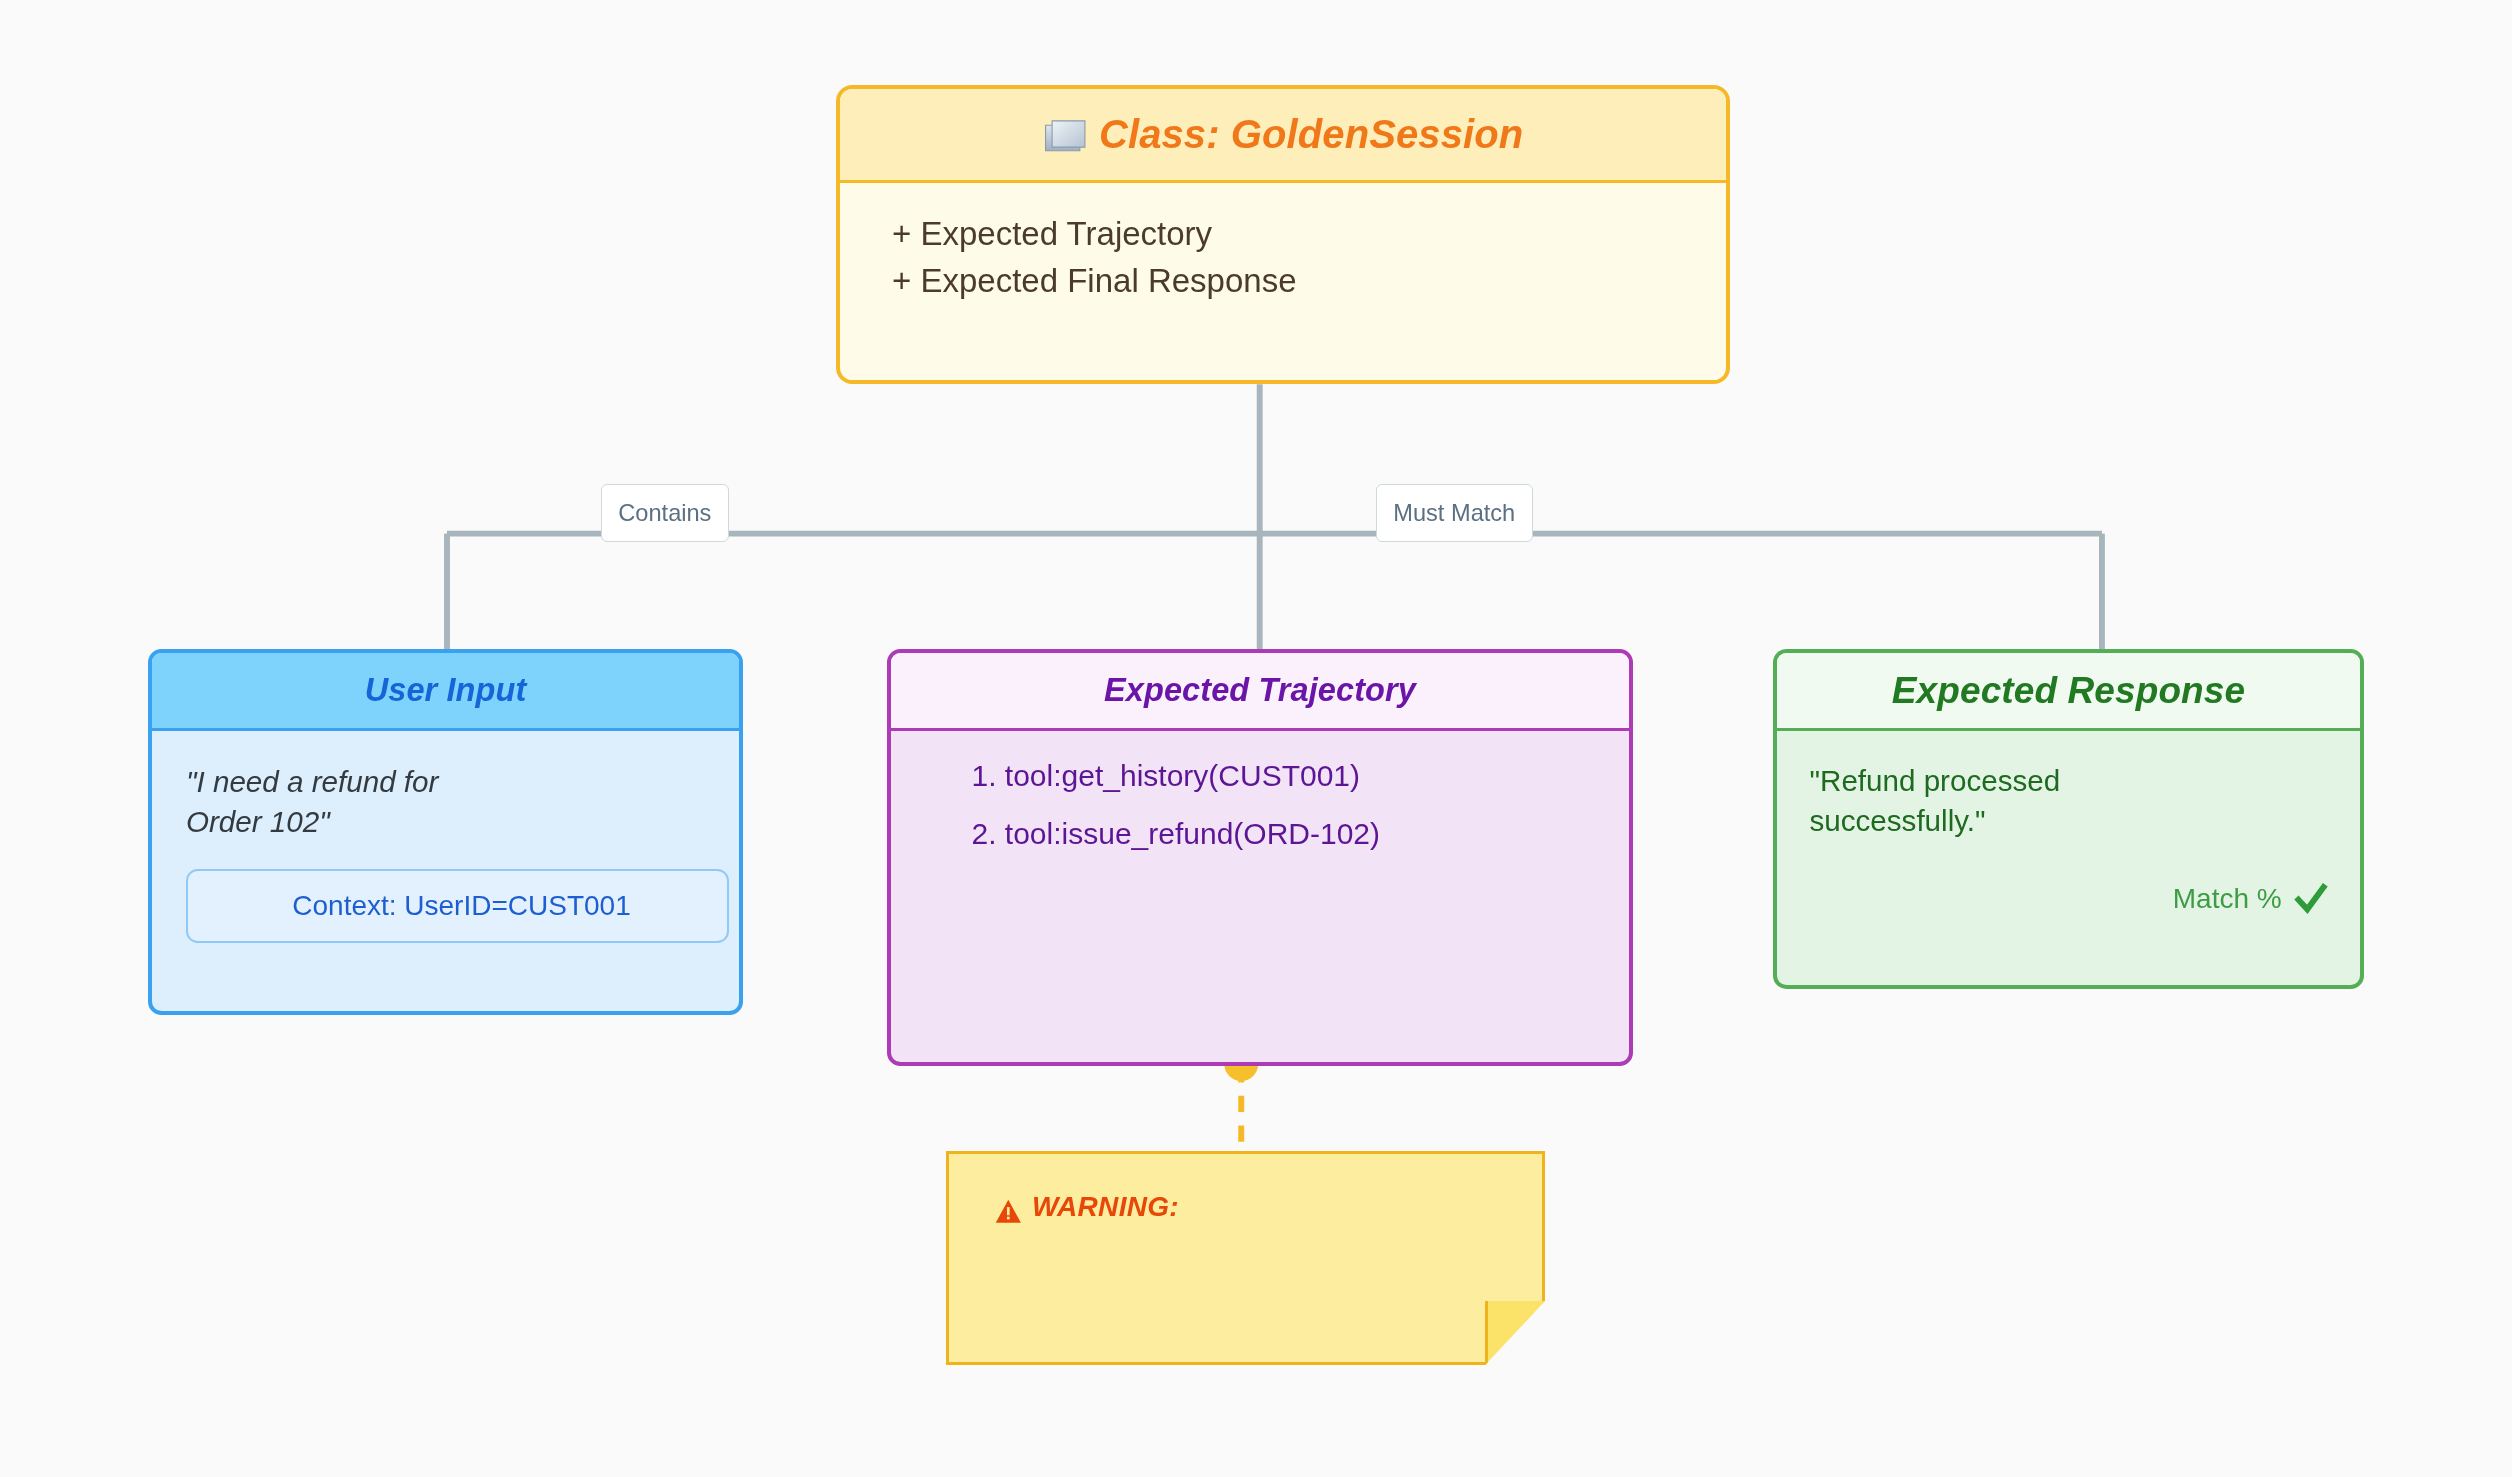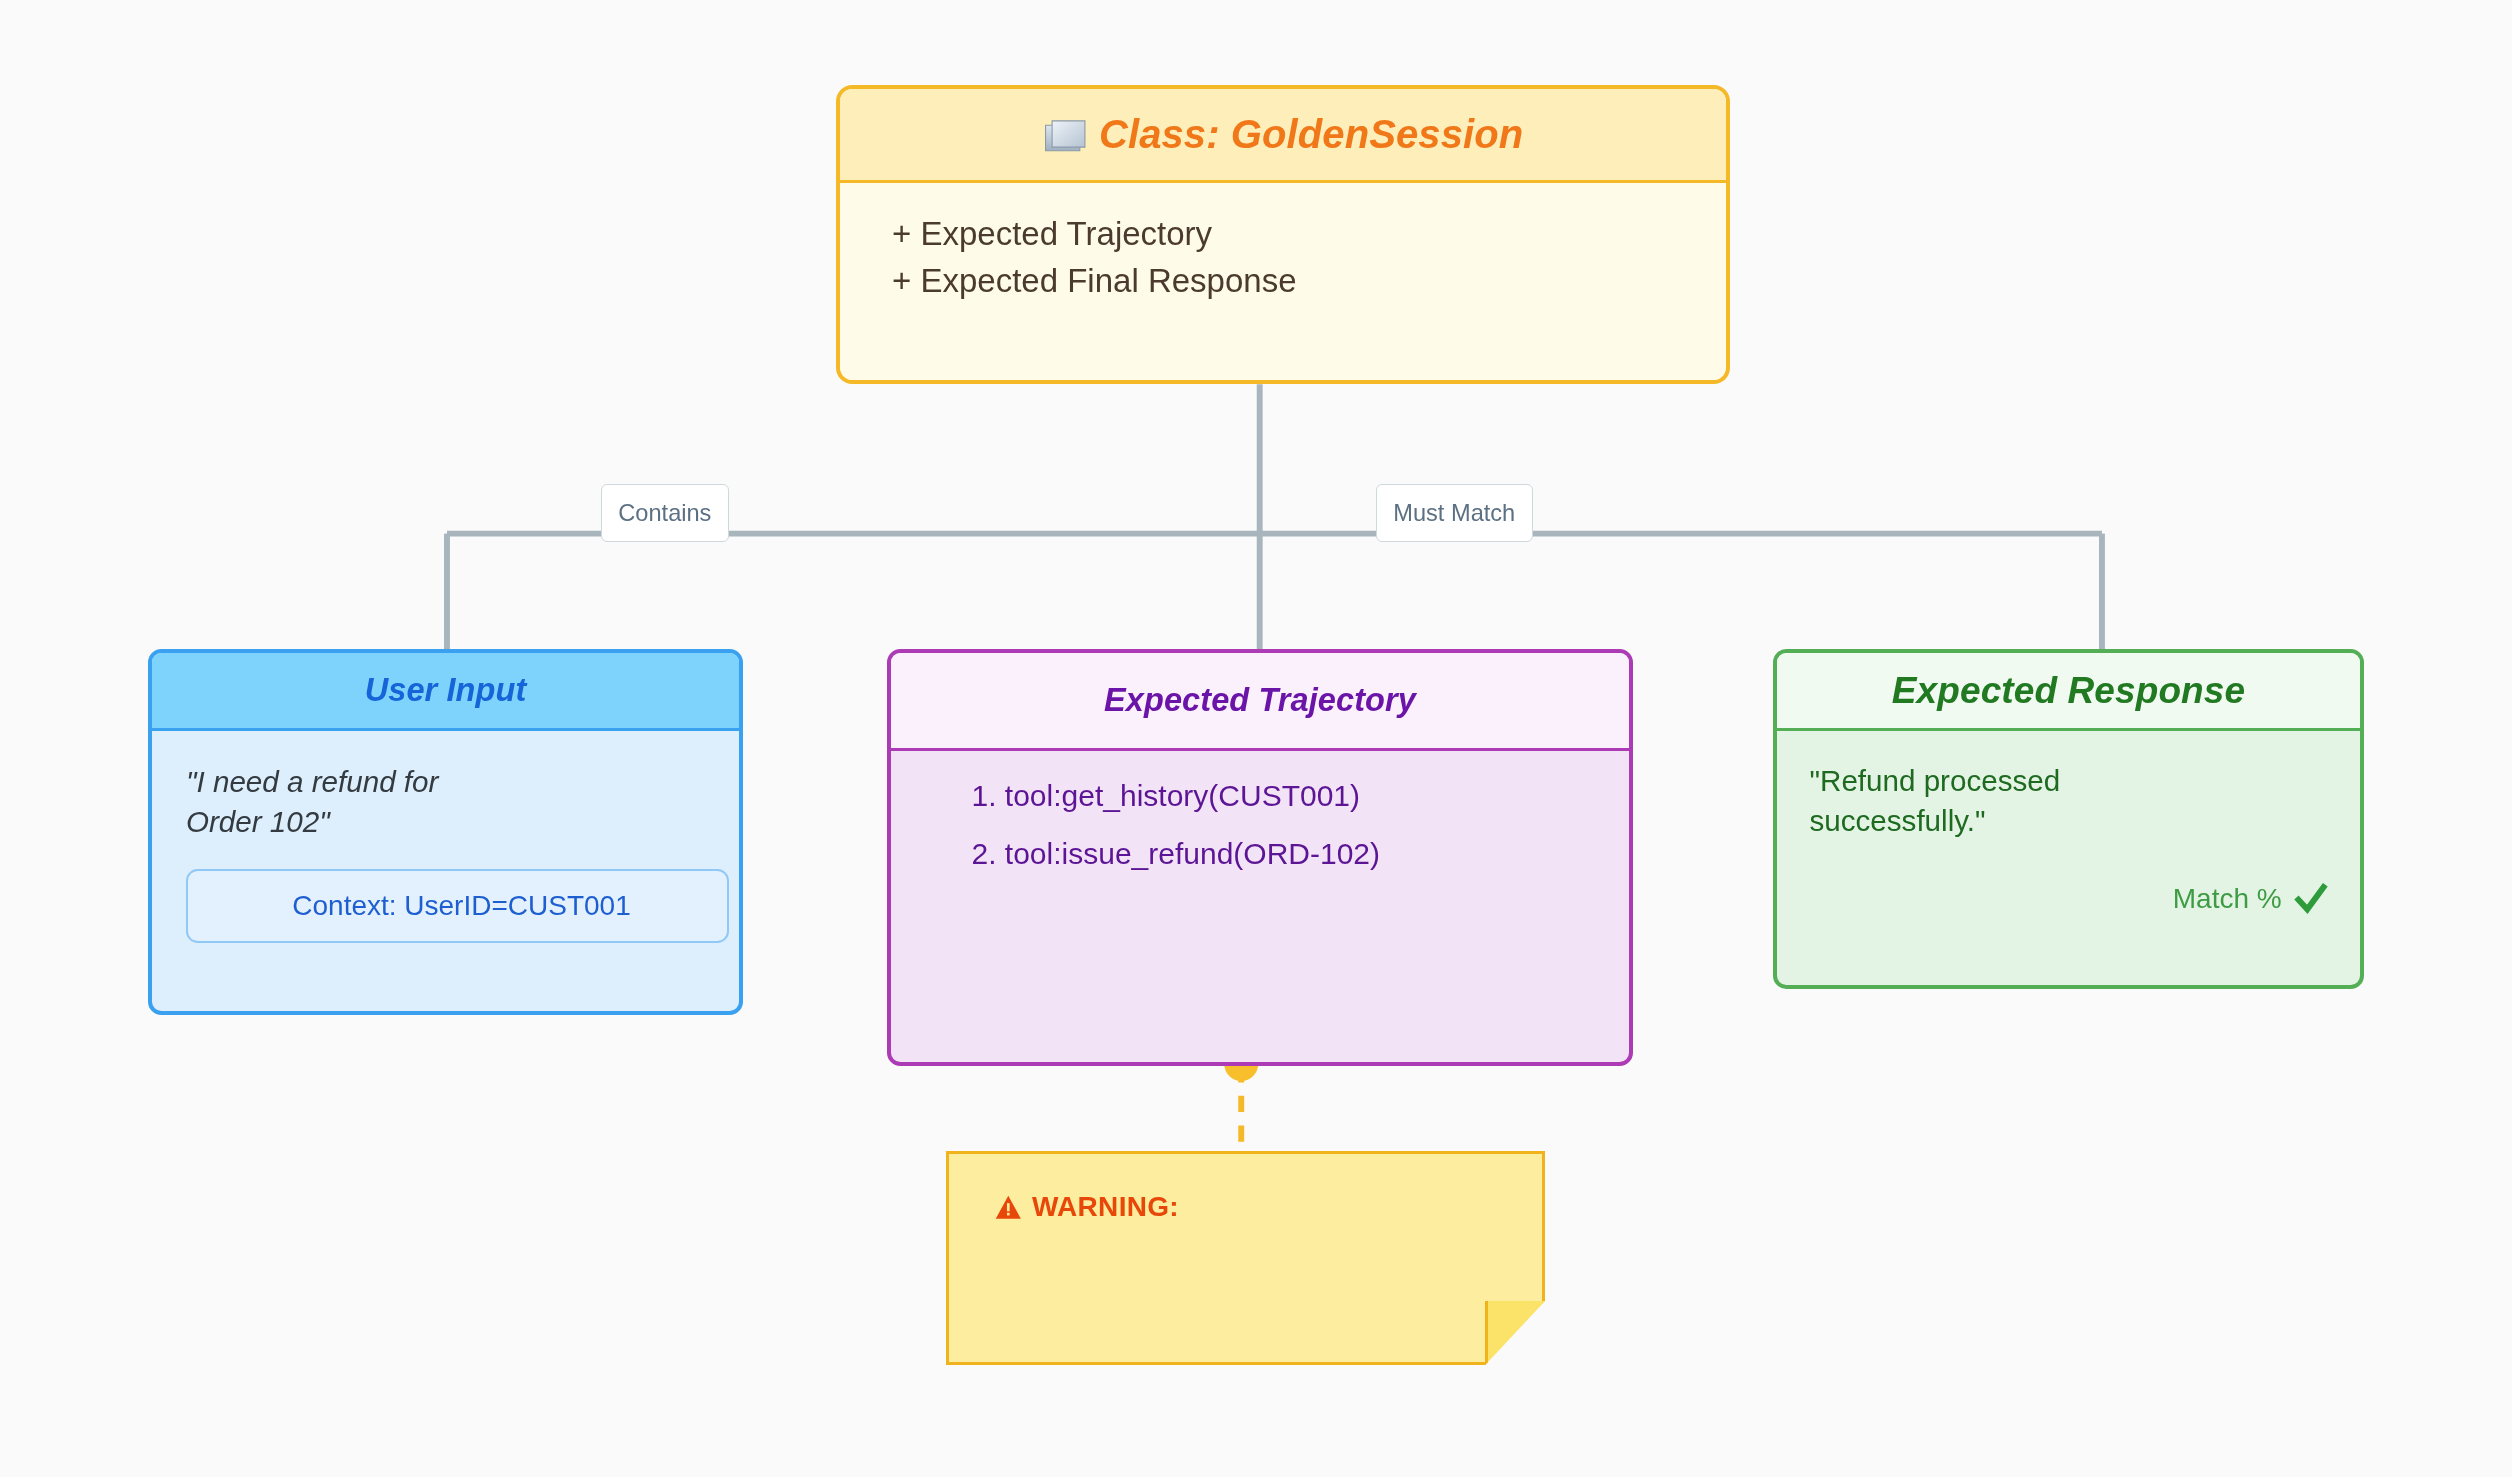--- a/index.html
+++ b/index.html
@@ -125,21 +125,21 @@
   
   #trajectory-box {
     left: 887px;
     top: 649px;
     width: 746px;
     height: 417px;
     border-color: #ad3bb5;
     background: #f3e3f7;
   }
   #trajectory-box .node-header {
-    height: 98px;
+    height: 78px;
     background: #fbf1fd;
     border-bottom: 3px solid #ad3bb5;
     font-size: 32.5px;
     color: #6b15a8;
   }
   #trajectory-box .node-body { padding: 29.6px 0 0 32.5px; margin-left: 48px; }
   .step-row {
     font-size: 30px;
     color: #5c1594;
     line-height: 1.0;
@@ -214,23 +214,24 @@
     clip-path: polygon(0 0, 100% 0, 0 100%);
   }
   #warning-note .note-inner {
     position: absolute;
     inset: 0;
     padding: 40px 0 0 49px;
     box-sizing: border-box;
   }
   .warning-title {
     display: flex;
-    align-items: center;
+    align-items: flex-end;
     gap: 10.3px;
     font-size: 28px;
+    font-style: italic;
     font-weight: bold;
     color: #e8470a;
     letter-spacing: 0.3px;
   }
   .warn-tri { width: 26.6px; height: 24.4px; display: block; }
   .warning-body {
     margin-top: 31px;
     font-size: 29px;
     color: #4b3a33;
     line-height: 1.28;

